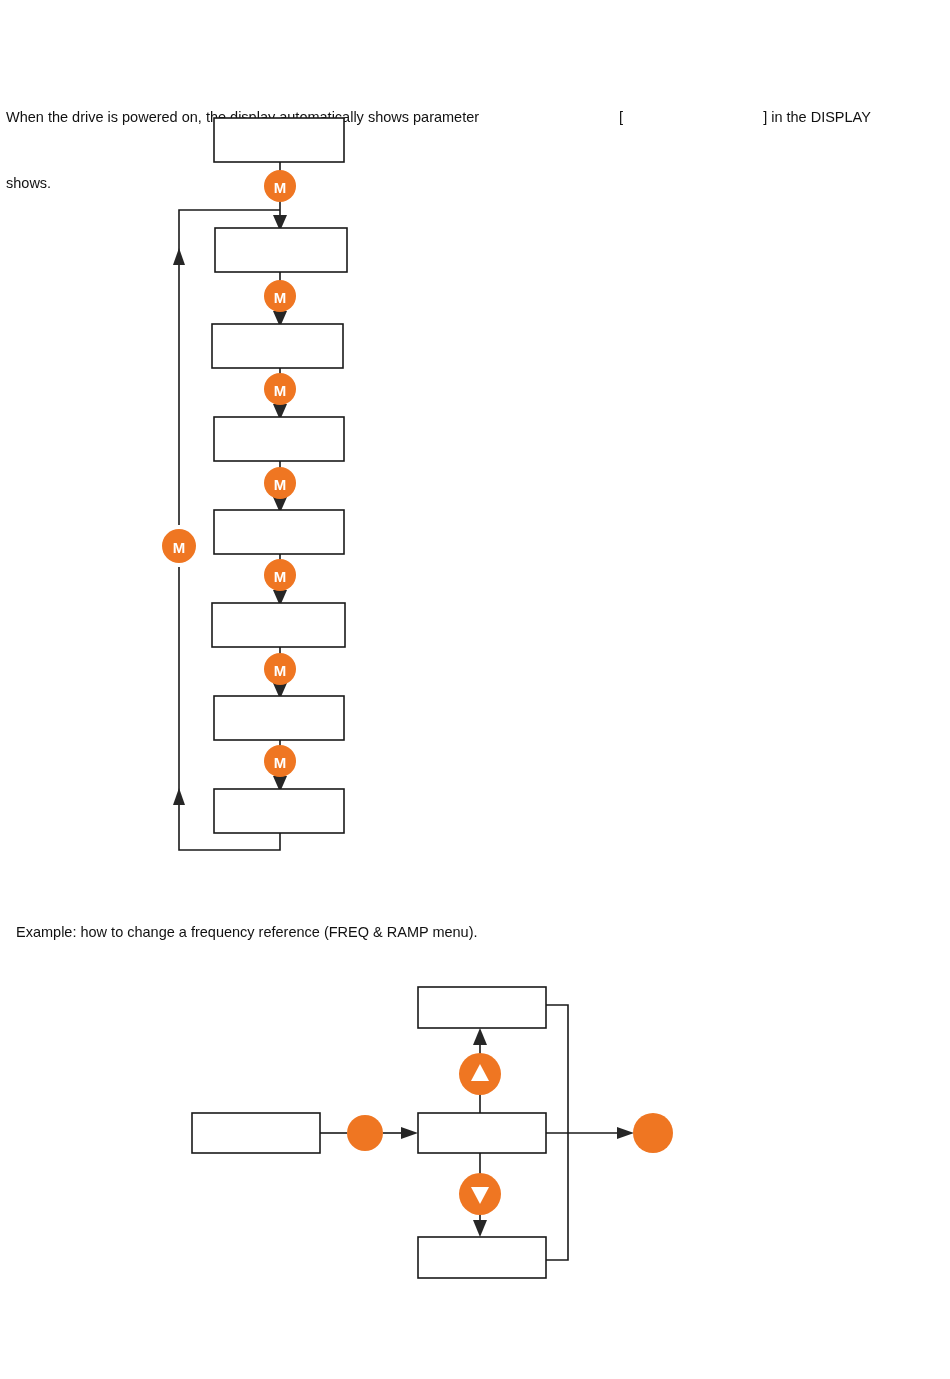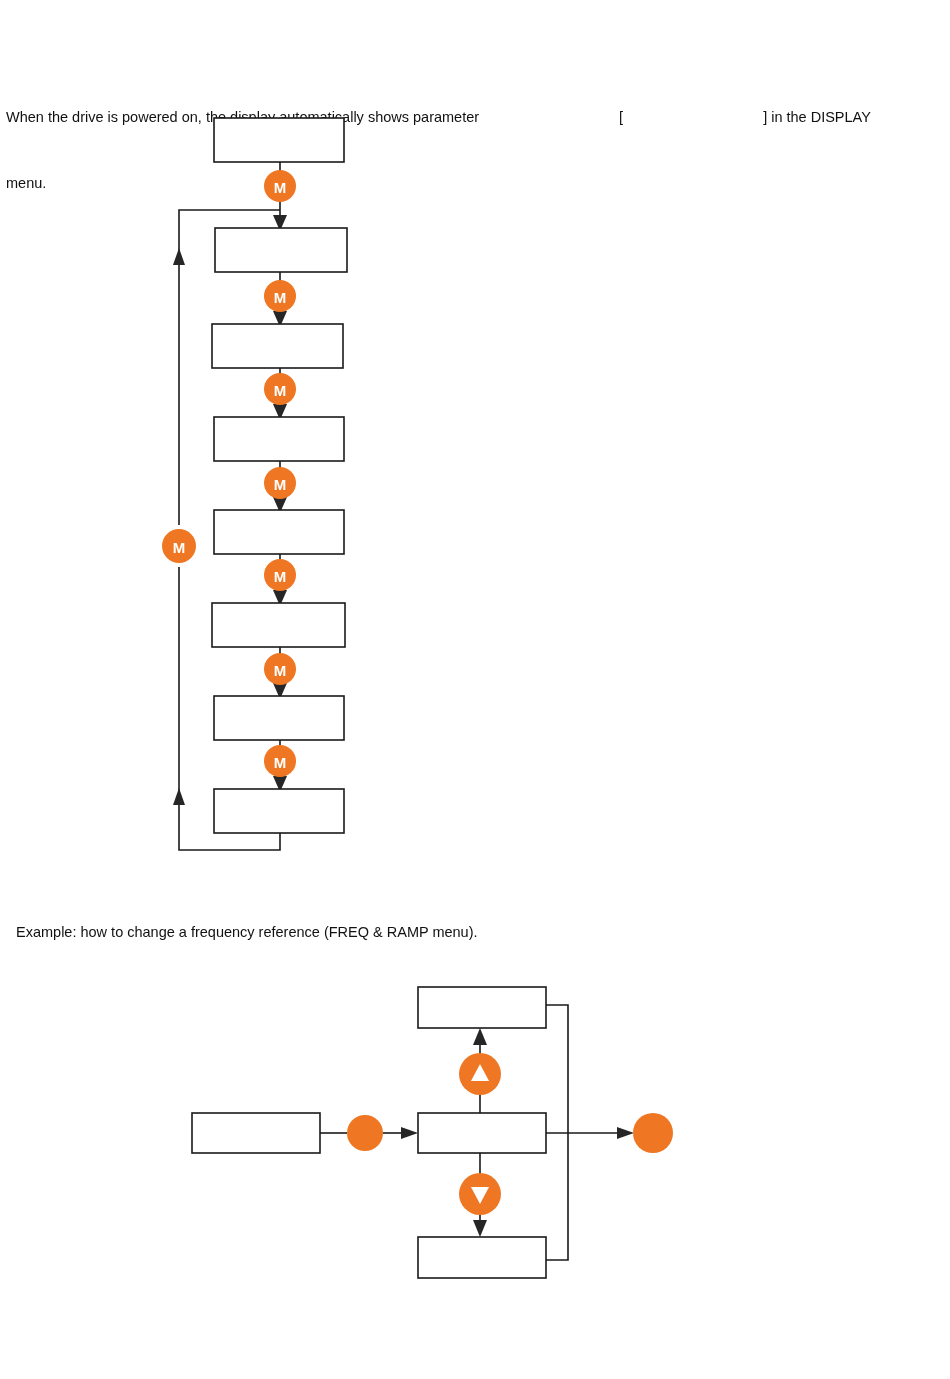--- a/index.html
+++ b/index.html
@@ -102,21 +102,21 @@
     dominant-baseline: central;
   }
 </style>
 </head>
 <body>
 
 <div class="page">
 
   <div class="para" id="intro-paragraph">
     <span id="intro-line-1"><span class="para-seg">When the drive is powered on, the display automatically shows parameter</span><span class="param-gap"></span><span class="para-seg">[</span><span class="para-seg"></span><span class="param-gap"></span><span class="para-seg">]</span><span class="para-seg"> </span><span class="para-seg">in the DISPLAY</span></span>
-    <span id="intro-line-2">menu.</span>
+    <span id="intro-line-2">shows.</span>
   </div>
 
   <div class="diagram" id="menu-flow-diagram">
     <svg width="260" height="770" viewBox="0 0 260 770" xmlns="http://www.w3.org/2000/svg">
 
       <g>
         <path class="flow-line" d="M 130 105 L 29 105 L 29 160"></path>
         <polygon class="arrow-head" points="29,143 23,160 35,160"></polygon>
       </g>
 

